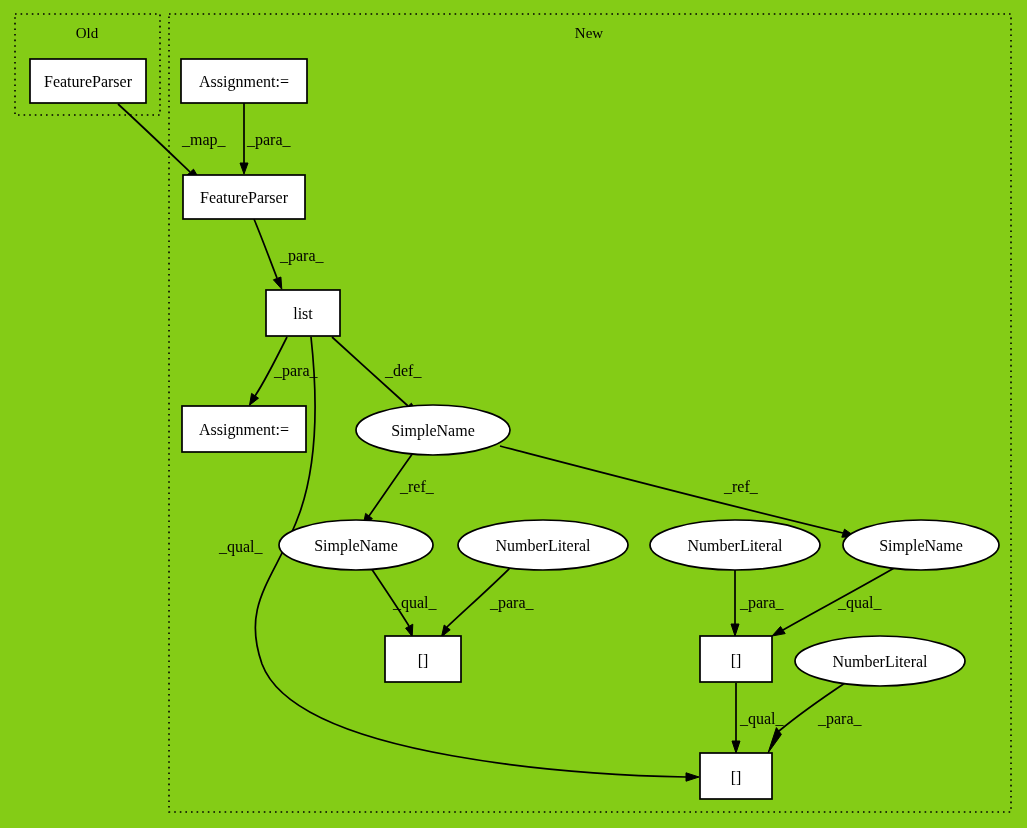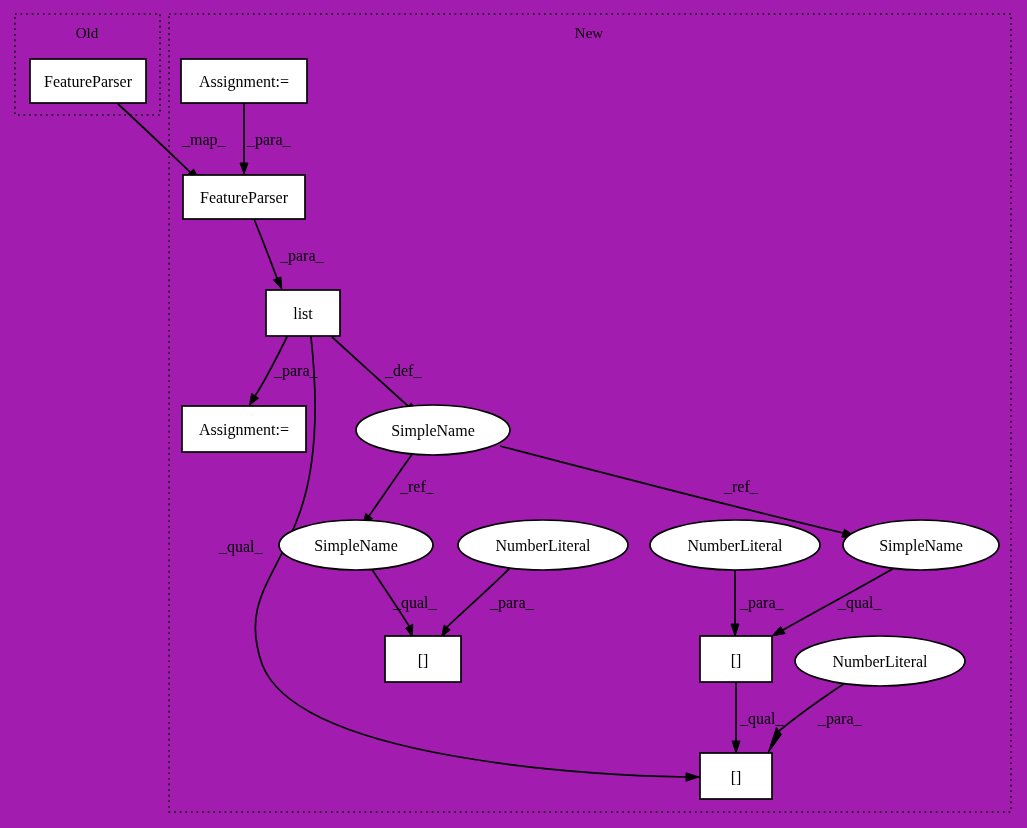--- a/index.html
+++ b/index.html
@@ -7,21 +7,21 @@
     padding: 0;
     background: #ffffff;
   }
   body {
     font-family: "Liberation Serif", "DejaVu Serif", serif;
   }
   #canvas {
     position: relative;
     width: 1027px;
     height: 828px;
-    background: #a21caf;
+    background: #84cc16;
     overflow: hidden;
   }
   #graph-svg {
     position: absolute;
     top: 0;
     left: 0;
     width: 1027px;
     height: 828px;
   }
   .cluster-rect {

